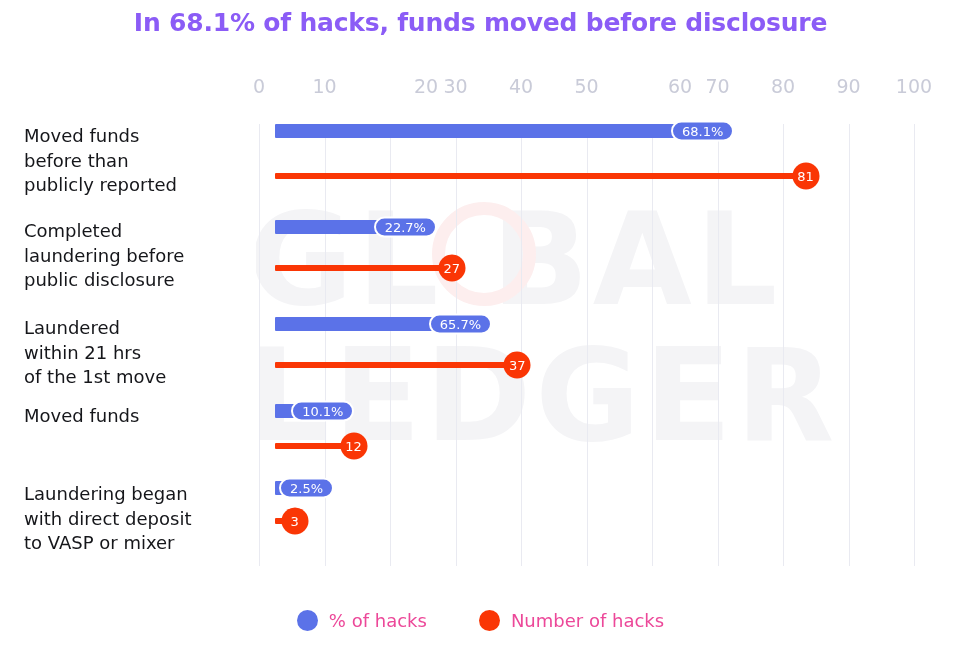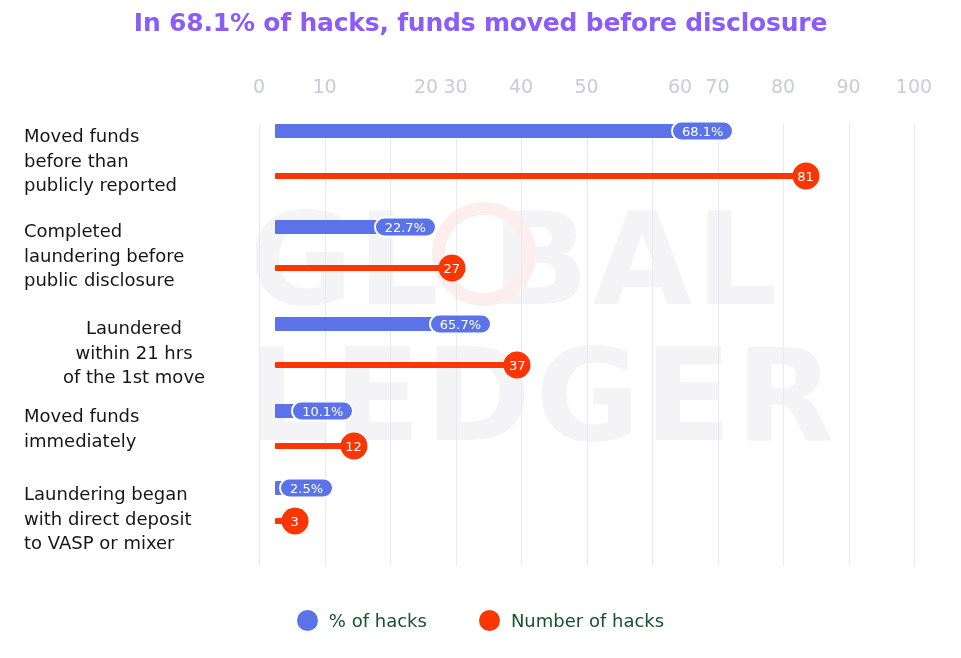--- a/index.html
+++ b/index.html
@@ -166,21 +166,21 @@
     display:flex;
     justify-content:center;
     align-items:center;
     gap:52px;
     z-index:4;
   }
   .leg-item{display:flex;align-items:center;gap:11px;}
   .leg-dot{width:21px;height:21px;border-radius:50%;display:block;}
   .leg-label{
     font-size:18px;
-    color:#14532d;
+    color:#ec4899;
     font-family:"DejaVu Sans", sans-serif;
     white-space:nowrap;
   }
 </style>
 </head>
 <body>
 
 <div id="root">
 
   <div class="watermark">
@@ -223,28 +223,27 @@
       <div class="cat" style="top: 0px;">
         <div>Moved funds</div>
         <div>before than</div>
         <div>publicly reported</div>
       </div>
       <div class="cat" style="top: 95px;">
         <div>Completed</div>
         <div>laundering before</div>
         <div>public disclosure</div>
       </div>
-      <div class="cat" style="top: 192px; text-align: center;">
+      <div class="cat" style="top: 192px;">
         <div>Laundered</div>
         <div>within 21 hrs</div>
         <div>of the 1st move</div>
       </div>
       <div class="cat" style="top: 280px;">
         <div>Moved funds</div>
-        <div>immediately</div>
       </div>
       <div class="cat" style="top: 358px;">
         <div>Laundering began</div>
         <div>with direct deposit</div>
         <div>to VASP or mixer</div>
       </div>
     </div>
 
   <div class="rows" id="rows">
       <div class="row" style="top: 0px; height: 70px;">

